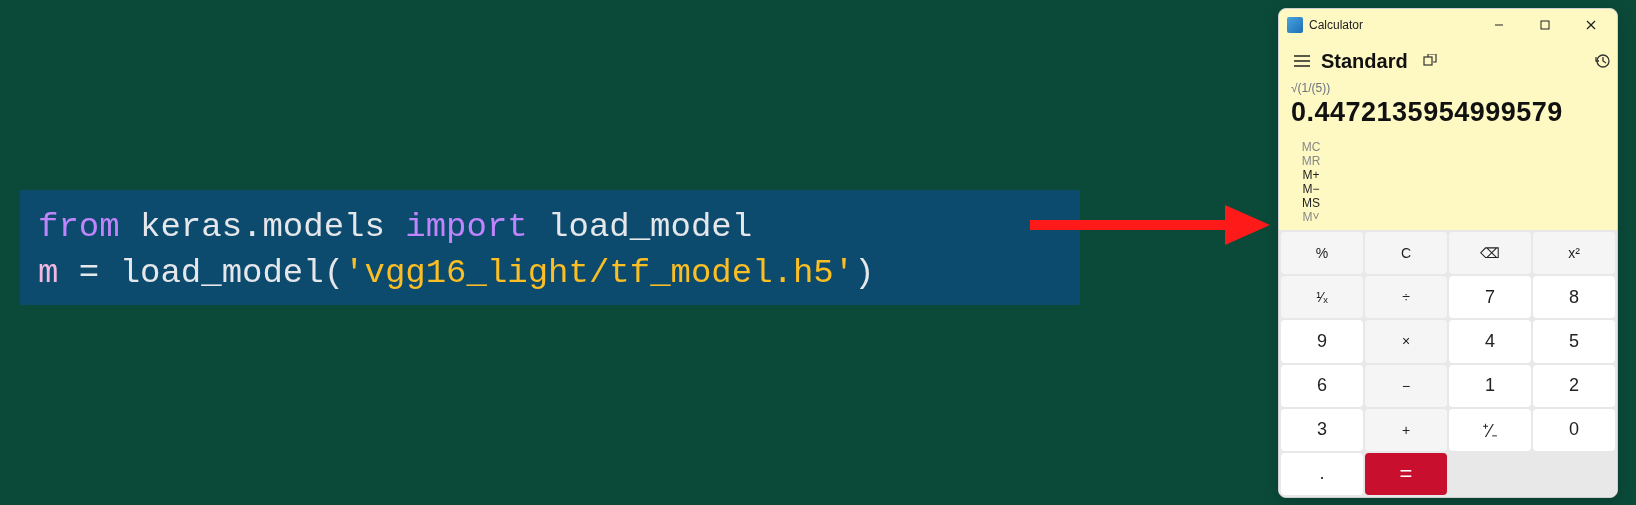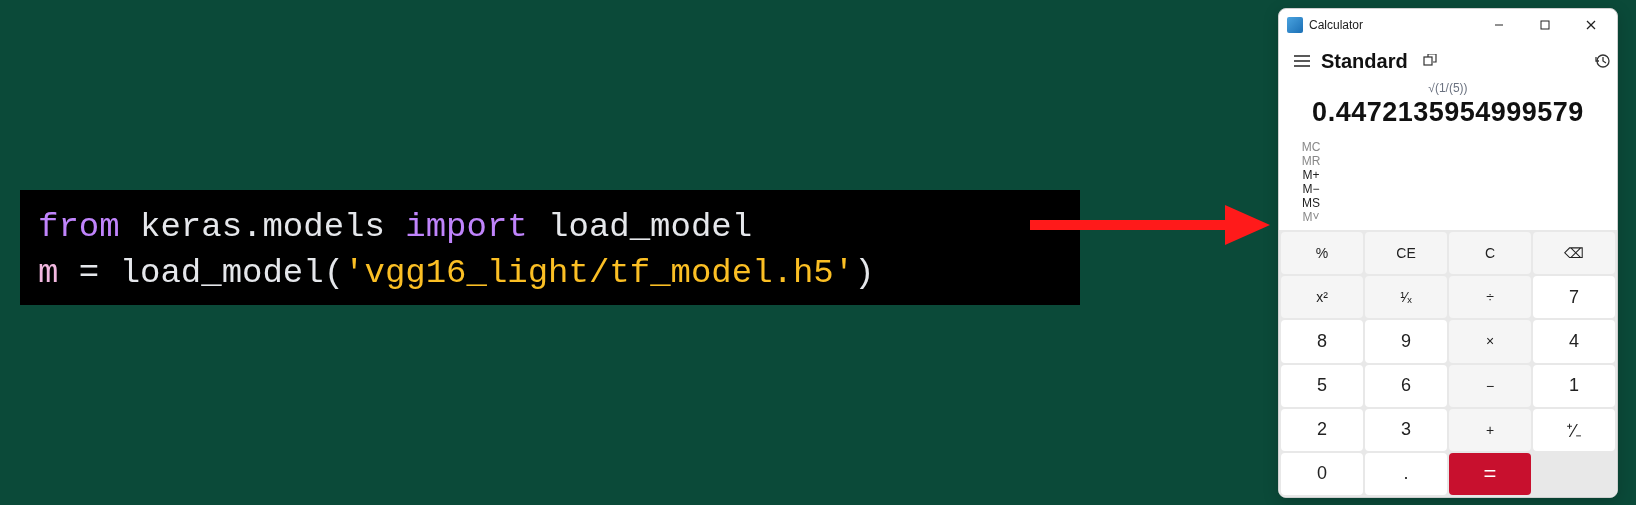--- a/index.html
+++ b/index.html
@@ -12,21 +12,21 @@
     overflow: hidden;
   }
 
   
   .code-block {
     position: absolute;
     left: 20px;
     top: 190px;
     width: 1060px;
     height: 115px;
-    background: #000000;
+    background: #0c4a6e;
     padding: 14px 18px;
     font-family: "Consolas","Courier New",monospace;
     font-size: 34px;
     line-height: 46px;
     color: #e5e7eb;
     white-space: pre;
   }
   .tok-kw   { color: #c084fc; }
   .tok-id   { color: #e5e7eb; }
   .tok-func { color: #e5e7eb; }
@@ -44,21 +44,21 @@
     pointer-events: none;
   }
 
   
   .calc {
     position: absolute;
     right: 18px;
     top: 8px;
     width: 340px;
     height: 490px;
-    background: #ffffff;
+    background: #fef9c3;
     border: 1px solid #d0d0d0;
     border-radius: 8px;
     box-shadow: 0 4px 16px rgba(0,0,0,.18);
     display: flex;
     flex-direction: column;
     overflow: hidden;
   }
   .titlebar {
     display: flex;
     align-items: center;
@@ -98,21 +98,21 @@
     margin-left:10px;font-size:14px;color:#333;cursor:pointer;
     width:24px;height:24px;display:flex;align-items:center;justify-content:center;
   }
   .modebar .history {
     margin-left:auto;font-size:15px;color:#333;cursor:pointer;
     width:26px;height:26px;display:flex;align-items:center;justify-content:center;
   }
 
   .display {
     padding: 2px 12px 6px 12px;
-    text-align: center;
+    text-align: left;
   }
   .expr {
     font-size: 12px; color:#6b7280; height:16px;
   }
   .result {
     font-size: 27px; font-weight:700; color:#111; letter-spacing: .5px;
     white-space: nowrap; overflow: hidden;
   }
 
   .memrow {
@@ -214,21 +214,20 @@
     <div class="membtn">MC</div>
     <div class="membtn">MR</div>
     <div class="membtn active">M+</div>
     <div class="membtn active">M−</div>
     <div class="membtn active">MS</div>
     <div class="membtn">M˅</div>
   </div>
 
   <div class="keypad">
     <div class="key fn">%</div>
-    <div class="key fn">CE</div>
     <div class="key fn">C</div>
     <div class="key fn">⌫</div>
 
     <div class="key fn">x²</div>
     <div class="key fn">¹⁄ₓ</div>
     <div class="key fn">÷</div>
 
     <div class="key num">7</div>
     <div class="key num">8</div>
     <div class="key num">9</div>

